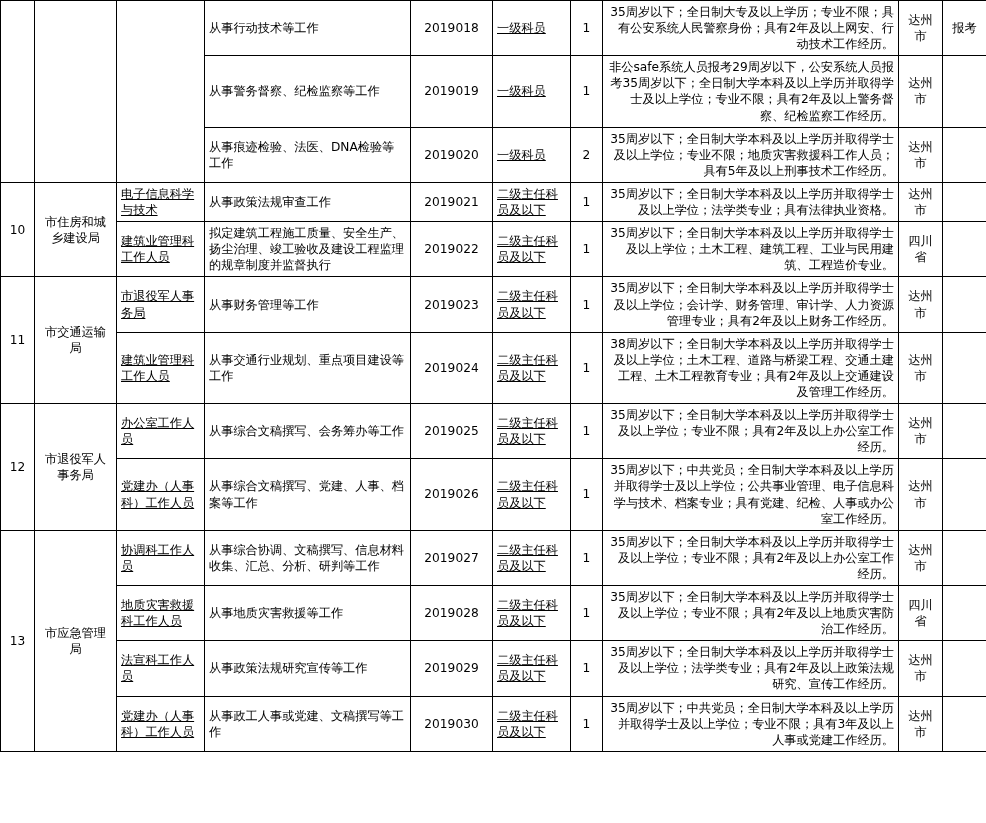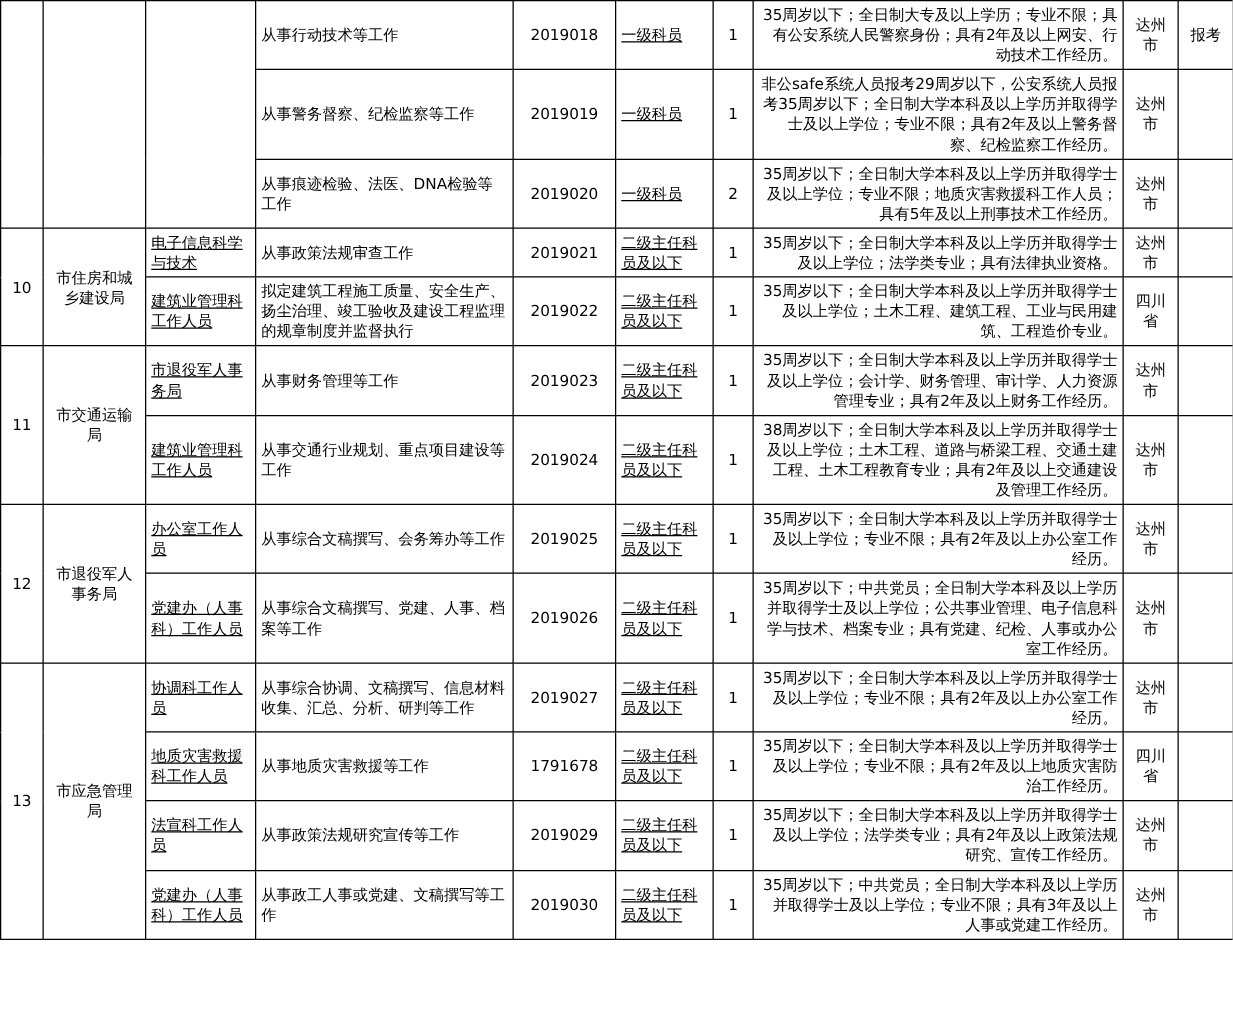--- a/index.html
+++ b/index.html
@@ -194,21 +194,21 @@
         <td class="small-center">二级主任科员及以下</td>
         <td class="center">1</td>
         <td class="req">35周岁以下；全日制大学本科及以上学历并取得学士及以上学位；专业不限；具有2年及以上办公室工作经历。</td>
         <td class="center">达州市</td>
         <td class="center"></td>
       </tr>
 
       <tr>
         <td class="small-center">地质灾害救援科工作人员</td>
         <td class="just">从事地质灾害救援等工作</td>
-        <td class="center">1791678</td>
+        <td class="center">2019028</td>
         <td class="small-center">二级主任科员及以下</td>
         <td class="center">1</td>
         <td class="req">35周岁以下；全日制大学本科及以上学历并取得学士及以上学位；专业不限；具有2年及以上地质灾害防治工作经历。</td>
         <td class="center">四川省</td>
         <td class="center"></td>
       </tr>
 
       <tr>
         <td class="small-center">法宣科工作人员</td>
         <td class="just">从事政策法规研究宣传等工作</td>

